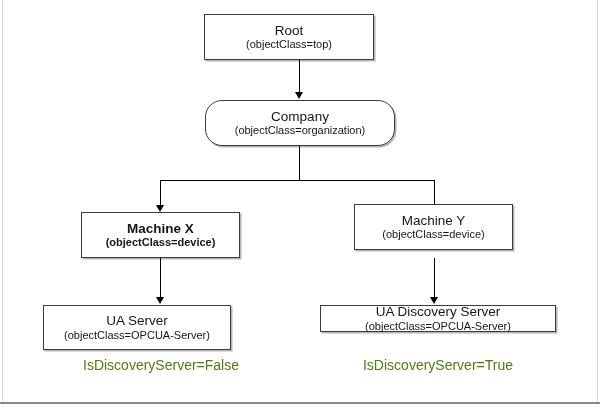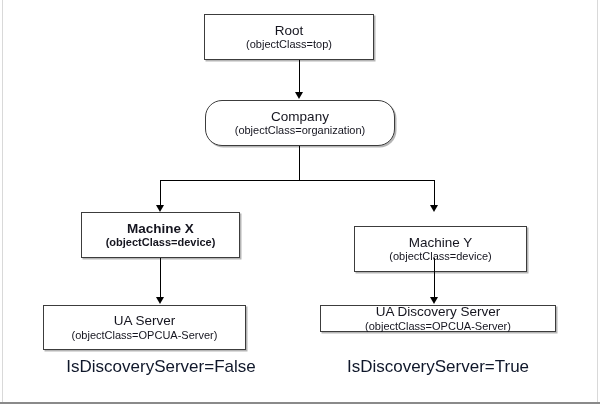--- a/index.html
+++ b/index.html
@@ -47,22 +47,22 @@
     color: #15151f;
     line-height: 1.18;
     text-align: center;
     box-shadow: 1.5px 1.5px 0 0 #b5b5b5;
   }
   .node .ln1 { font-size: 13.5px; }
   .node .ln2 { font-size: 11px; }
 
   .caption {
     position: absolute;
-    font-size: 17px;
-    color: #0f172a;
+    font-size: 14px;
+    color: #4d7c0f;
     text-align: center;
     white-space: nowrap;
   }
 
   
   .vline {
     position: absolute;
     width: 1px;
     background: #000000;
   }
@@ -106,32 +106,32 @@
   <div class="vline" style="left:160px; top:180px; height:26px;"></div>
   <div class="arrowhead" style="left:156px; top:205px;"></div>
   <div class="vline" style="left:434px; top:180px; height:26px;"></div>
   <div class="arrowhead" style="left:430px; top:205px;"></div>
 
   <div class="node" style="left:81px; top:212px; width:159px; height:46px;font-weight:bold;">
     <div class="ln1">Machine X</div>
     <div class="ln2">(objectClass=device)</div>
   </div>
 
-  <div class="node" style="left:354px; top:226px; width:173px; height:46px;">
+  <div class="node" style="left:354px; top:204px; width:159px; height:46px;">
     <div class="ln1">Machine Y</div>
     <div class="ln2">(objectClass=device)</div>
   </div>
 
   <div class="vline" style="left:160px; top:258px; height:40px;"></div>
   <div class="arrowhead" style="left:156px; top:297px;"></div>
 
   <div class="vline" style="left:434px; top:258px; height:40px;"></div>
   <div class="arrowhead" style="left:430px; top:297px;"></div>
 
-  <div class="node" style="left:43px; top:305px; width:203px; height:45px;">
+  <div class="node" style="left:43px; top:305px; width:188px; height:45px;">
     <div class="ln1">UA Server</div>
     <div class="ln2">(objectClass=OPCUA-Server)</div>
   </div>
 
   <div class="node" style="left:320px; top:305px; width:236px; height:27px;">
     <div class="ln1">UA Discovery Server</div>
     <div class="ln2">(objectClass=OPCUA-Server)</div>
   </div>
 
   <div class="caption" style="left:43px; top:357px; width:236px;">IsDiscoveryServer=False</div>

